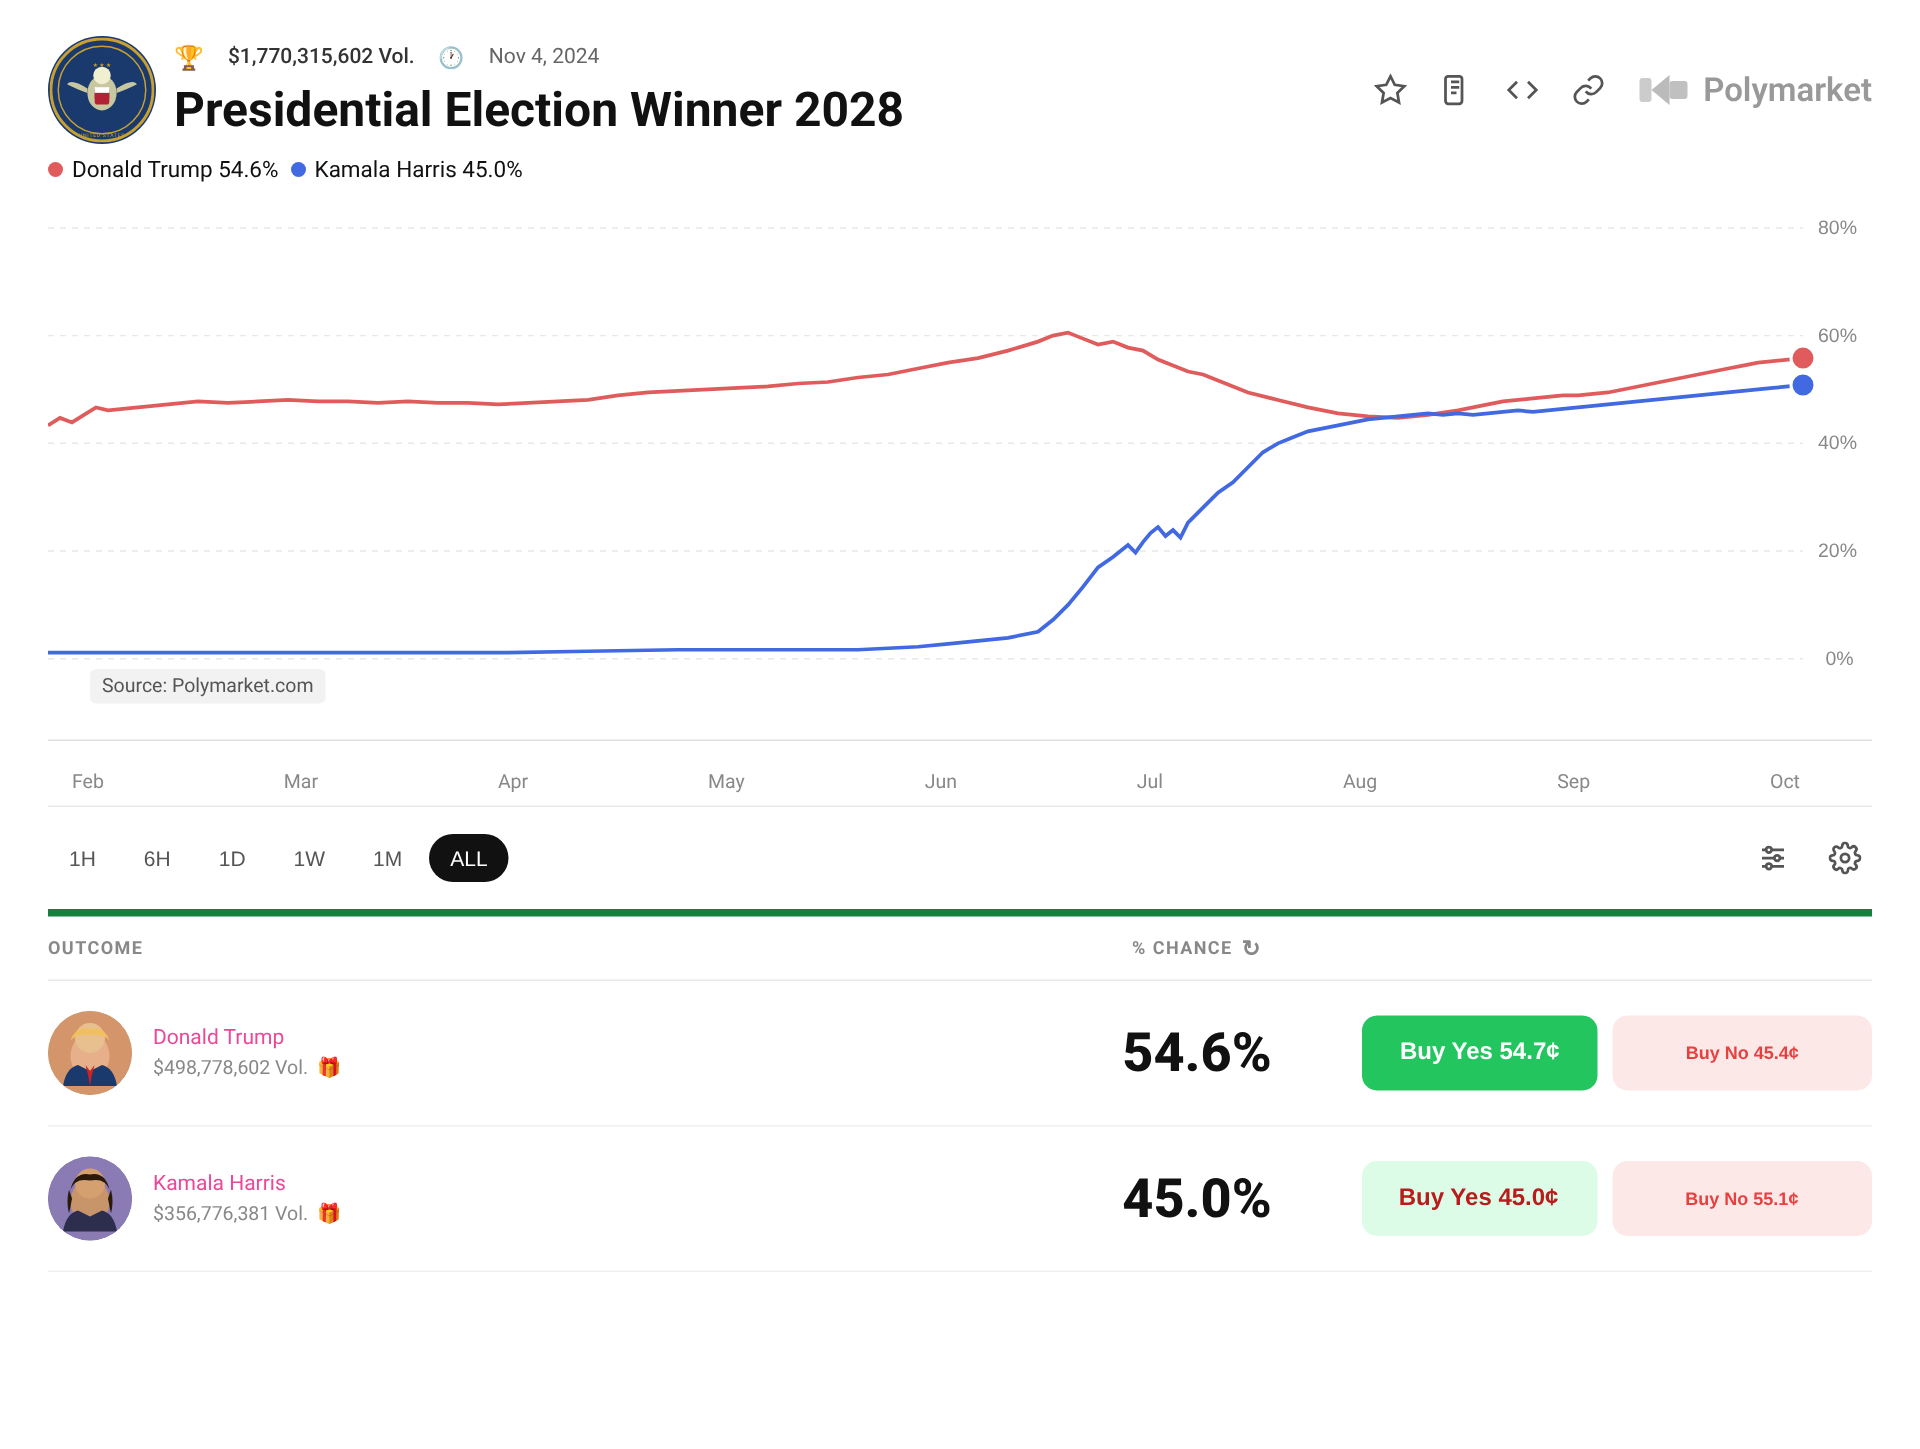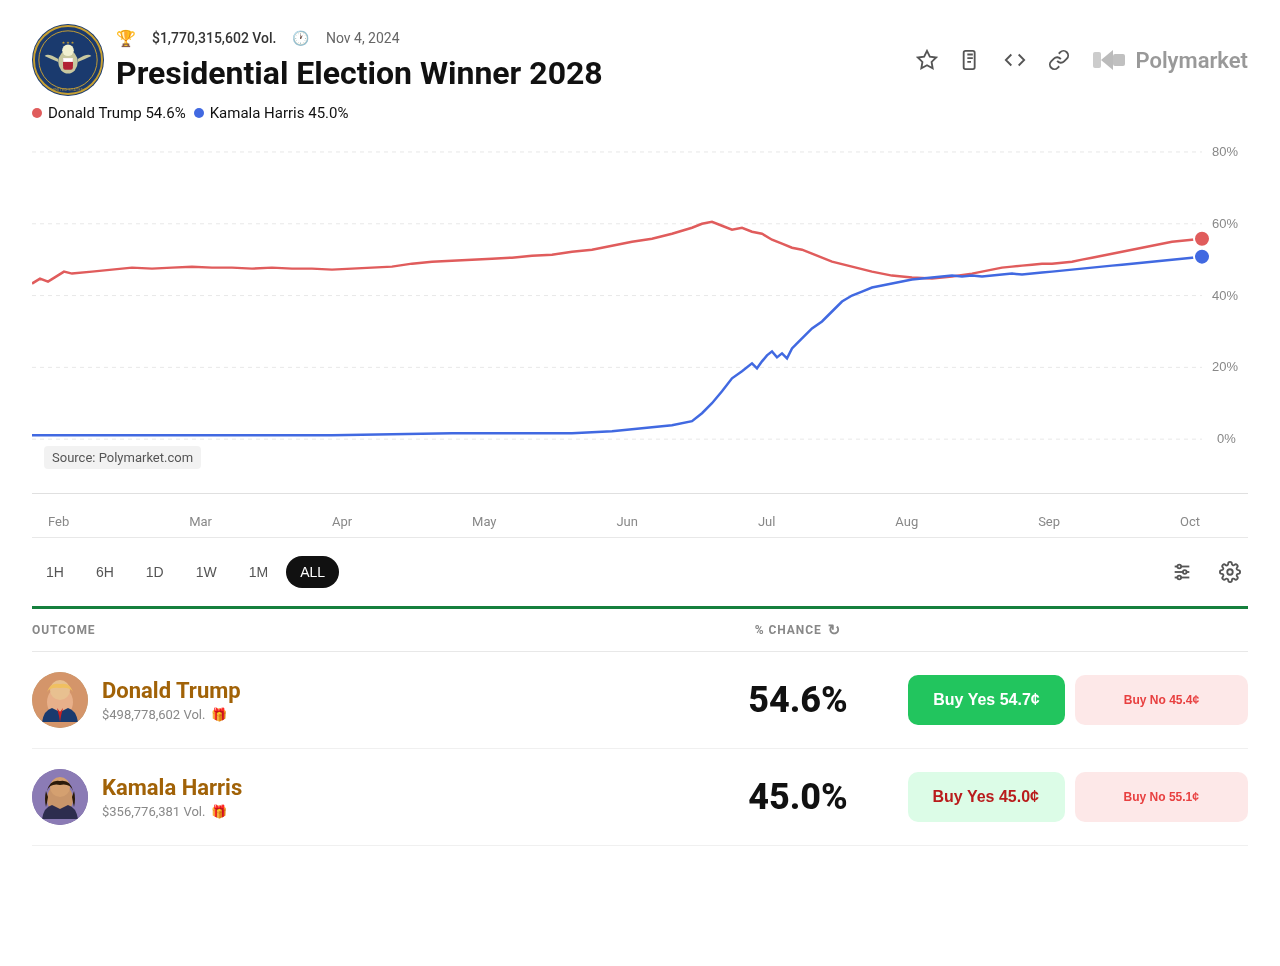--- a/index.html
+++ b/index.html
@@ -121,21 +121,21 @@
       border-bottom: 1px solid #e0e0e0;
       margin-bottom: 12px;
     }
     .chart-svg {
       width: 100%;
       height: 100%;
     }
     .source-label {
       position: absolute;
       bottom: 24px;
-      left: 12px;
+      left: 28px;
       background: rgba(240,240,240,0.85);
       color: #555;
       font-size: 13px;
       padding: 4px 8px;
       border-radius: 4px;
     }
     
     .x-axis {
       display: flex;
       justify-content: space-between;
@@ -143,21 +143,21 @@
       font-size: 13px;
       color: #888;
       border-bottom: 1px solid #e8e8e8;
     }
     
     .time-range {
       display: flex;
       align-items: center;
       justify-content: space-between;
       padding: 16px 0;
-      border-bottom: 3px solid #15803d;
+      border-bottom: 5px solid #15803d;
     }
     .time-buttons {
       display: flex;
       gap: 4px;
     }
     .time-btn {
       padding: 8px 14px;
       border-radius: 20px;
       border: none;
       background: transparent;
@@ -234,23 +234,23 @@
     }
     .harris-avatar {
       background: linear-gradient(135deg, #8b7bb5 0%, #6b5b95 100%);
     }
     .candidate-info {
       display: flex;
       flex-direction: column;
       gap: 4px;
     }
     .candidate-name {
-      font-size: 22px;
-      font-weight: 700;
-      color: #a16207;
+      font-size: 14px;
+      font-weight: 400;
+      color: #ec4899;
     }
     .candidate-vol {
       font-size: 13px;
       color: #888;
       display: flex;
       align-items: center;
       gap: 6px;
     }
     .col-chance {
       width: 220px;

